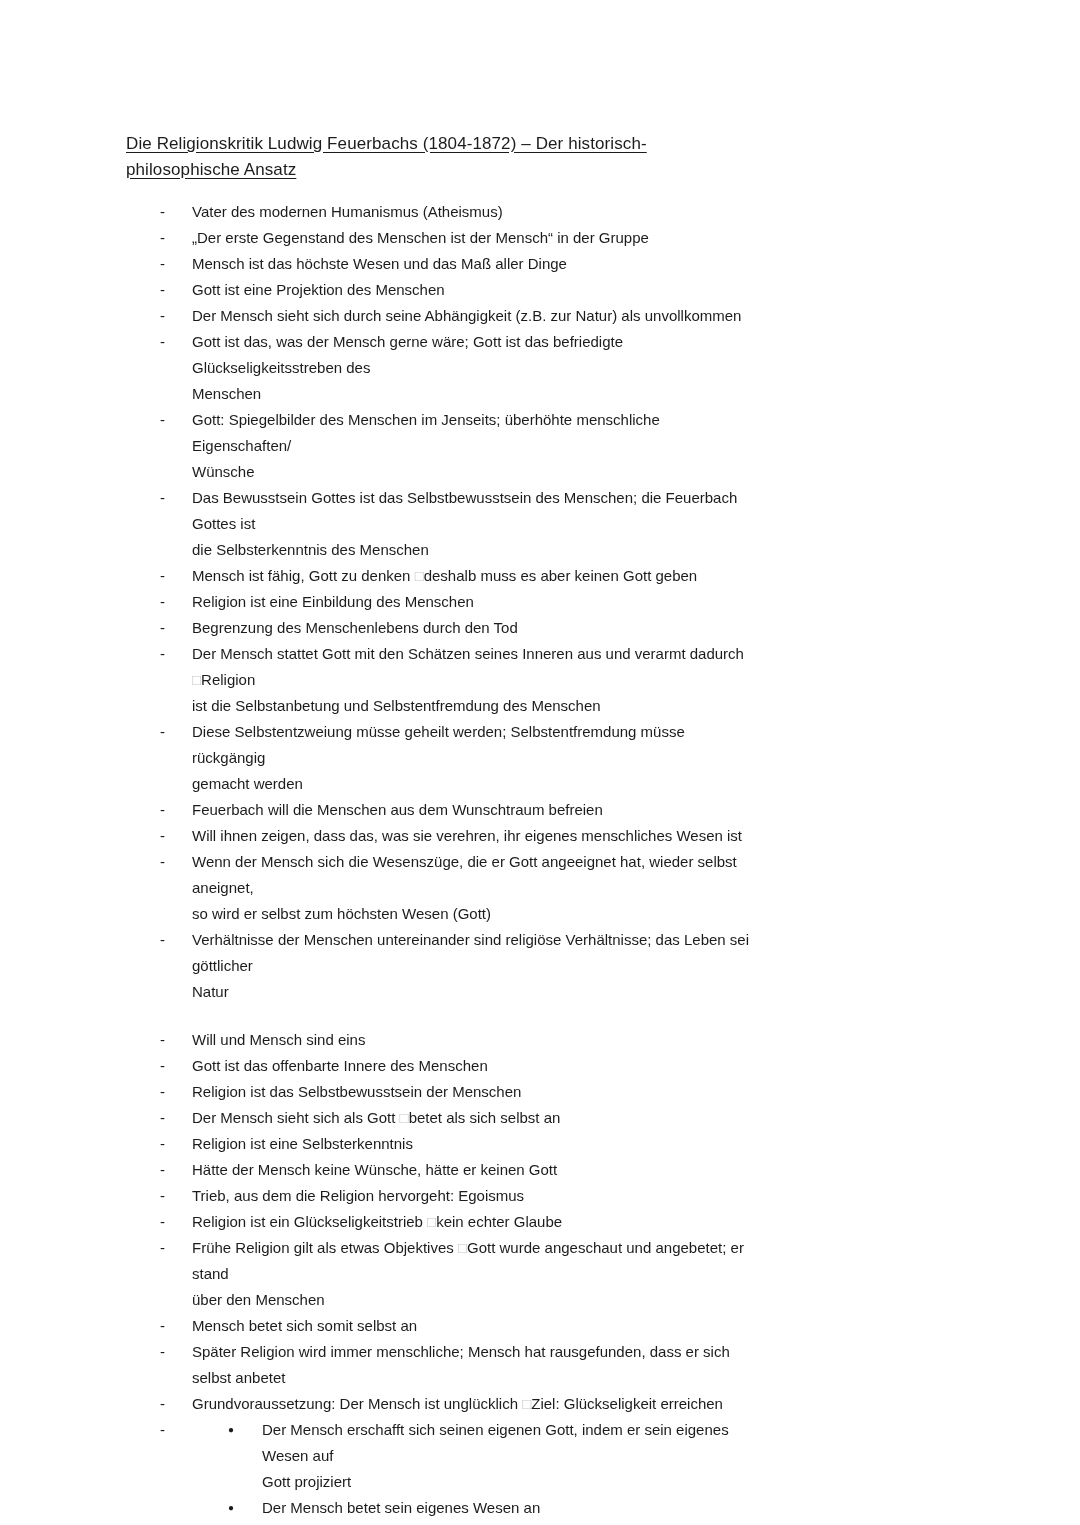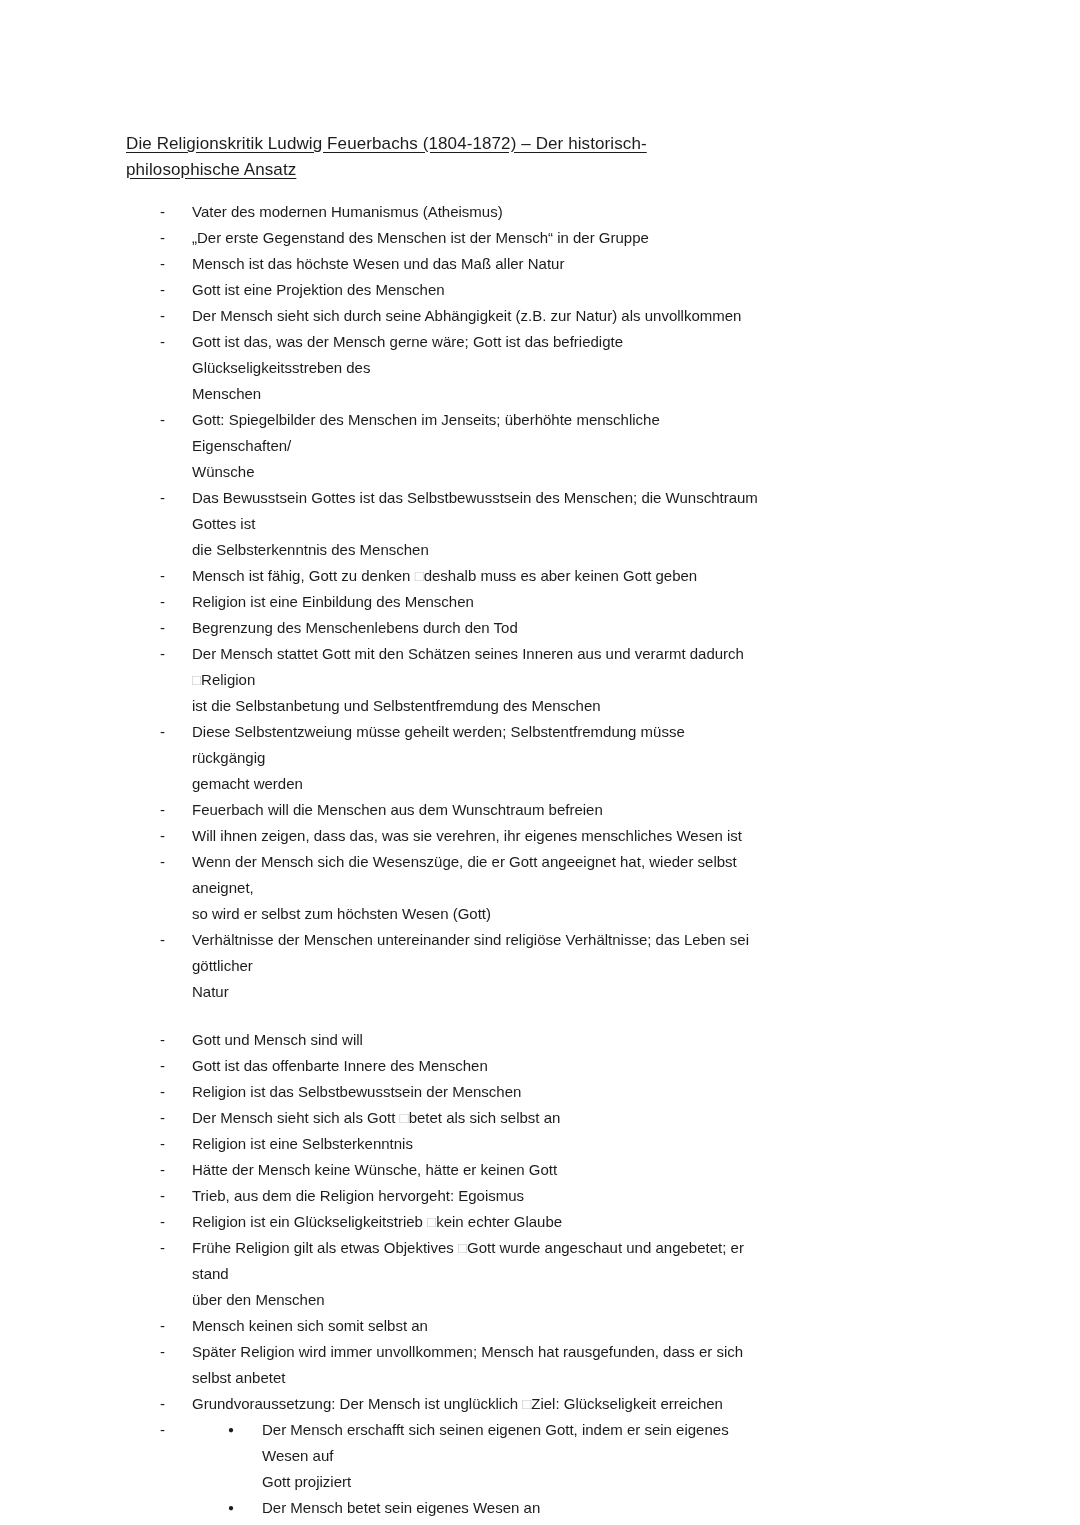--- a/index.html
+++ b/index.html
@@ -54,21 +54,21 @@
         <li class="li">
           <span class="marker">-</span>
           <span class="txt">Vater des modernen Humanismus (Atheismus)</span>
         </li>
         <li class="li">
           <span class="marker">-</span>
           <span class="txt">„Der erste Gegenstand des Menschen ist der Mensch“ in der Gruppe</span>
         </li>
         <li class="li">
           <span class="marker">-</span>
-          <span class="txt">Mensch ist das höchste Wesen und das Maß aller Natur</span>
+          <span class="txt">Mensch ist das höchste Wesen und das Maß aller Dinge</span>
         </li>
         <li class="li">
           <span class="marker">-</span>
           <span class="txt">Gott ist eine Projektion des Menschen</span>
         </li>
         <li class="li">
           <span class="marker">-</span>
           <span class="txt">Der Mensch sieht sich durch seine Abhängigkeit (z.B. zur Natur) als unvollkommen</span>
         </li>
         <li class="li">
@@ -76,21 +76,21 @@
           <span class="txt">Gott ist das, was der Mensch gerne wäre; Gott ist das befriedigte Glückseligkeitsstreben des
 Menschen</span>
         </li>
         <li class="li">
           <span class="marker">-</span>
           <span class="txt">Gott: Spiegelbilder des Menschen im Jenseits; überhöhte menschliche Eigenschaften/
 Wünsche</span>
         </li>
         <li class="li">
           <span class="marker">-</span>
-          <span class="txt">Das Bewusstsein Gottes ist das Selbstbewusstsein des Menschen; die Wunschtraum Gottes ist
+          <span class="txt">Das Bewusstsein Gottes ist das Selbstbewusstsein des Menschen; die Feuerbach Gottes ist
 die Selbsterkenntnis des Menschen</span>
         </li>
         <li class="li">
           <span class="marker">-</span>
           <span class="txt">Mensch ist fähig, Gott zu denken <span class="tofu">□</span>deshalb muss es aber keinen Gott geben</span>
         </li>
         <li class="li">
           <span class="marker">-</span>
           <span class="txt">Religion ist eine Einbildung des Menschen</span>
         </li>
@@ -125,21 +125,21 @@
           <span class="marker">-</span>
           <span class="txt">Verhältnisse der Menschen untereinander sind religiöse Verhältnisse; das Leben sei göttlicher
 Natur</span>
         </li>
       </ul>
   </section>
   <section class="doc-section sec2">
     <ul class="bullets">
         <li class="li">
           <span class="marker">-</span>
-          <span class="txt">Gott und Mensch sind will</span>
+          <span class="txt">Will und Mensch sind eins</span>
         </li>
         <li class="li">
           <span class="marker">-</span>
           <span class="txt">Gott ist das offenbarte Innere des Menschen</span>
         </li>
         <li class="li">
           <span class="marker">-</span>
           <span class="txt">Religion ist das Selbstbewusstsein der Menschen</span>
         </li>
         <li class="li">
@@ -162,25 +162,25 @@
           <span class="marker">-</span>
           <span class="txt">Religion ist ein Glückseligkeitstrieb <span class="tofu">□</span>kein echter Glaube</span>
         </li>
         <li class="li">
           <span class="marker">-</span>
           <span class="txt">Frühe Religion gilt als etwas Objektives <span class="tofu">□</span>Gott wurde angeschaut und angebetet; er stand
 über den Menschen</span>
         </li>
         <li class="li">
           <span class="marker">-</span>
-          <span class="txt">Mensch keinen sich somit selbst an</span>
-        </li>
-        <li class="li">
-          <span class="marker">-</span>
-          <span class="txt">Später Religion wird immer unvollkommen; Mensch hat rausgefunden, dass er sich selbst anbetet</span>
+          <span class="txt">Mensch betet sich somit selbst an</span>
+        </li>
+        <li class="li">
+          <span class="marker">-</span>
+          <span class="txt">Später Religion wird immer menschliche; Mensch hat rausgefunden, dass er sich selbst anbetet</span>
         </li>
         <li class="li">
           <span class="marker">-</span>
           <span class="txt">Grundvoraussetzung: Der Mensch ist unglücklich <span class="tofu">□</span>Ziel: Glückseligkeit erreichen</span>
         </li>
         <li class="li">
           <span class="marker">-</span>
           <ul class="sublist">
             <li class="li subli">
               <span class="marker">●</span>

